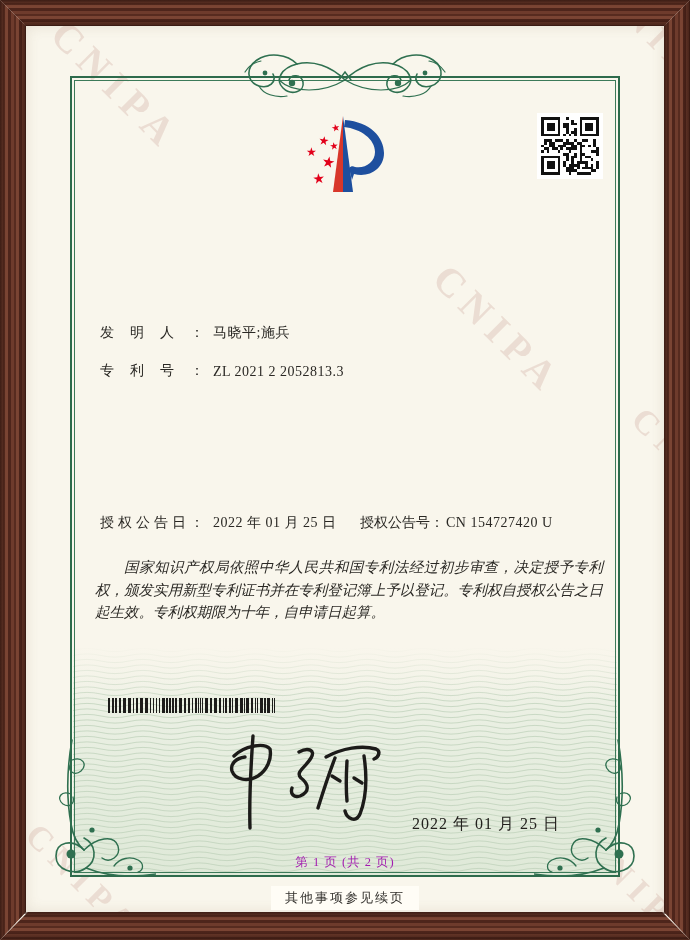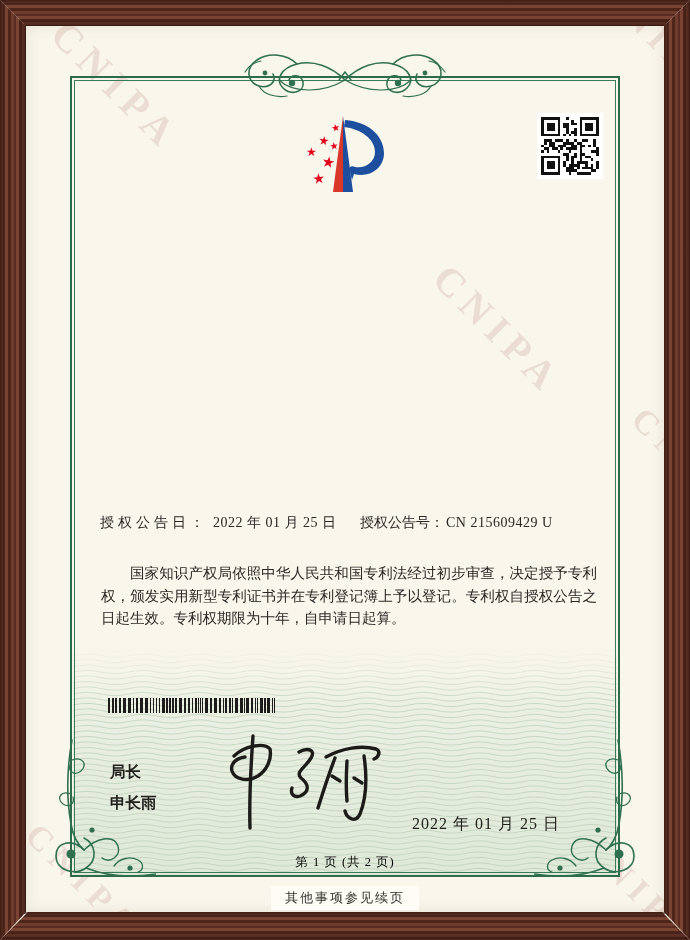--- a/index.html
+++ b/index.html
@@ -60,21 +60,21 @@
   .field{position:absolute;left:74px;font-size:14px;color:#2a2824;z-index:4;white-space:nowrap;}
   .f-label{display:inline-block;width:104px;text-align:justify;text-align-last:justify;vertical-align:bottom;}
   .f-value{margin-left:9px;letter-spacing:.5px;}
   .field.gazette{left:334px;}
 
   
   .legal{
     position:absolute;left:60px;top:521px;width:526px;z-index:4;
     font-size:14.5px;line-height:22.5px;color:#2a2824;text-align:justify;
   }
-  .legal p{margin:15px;text-indent:2em;}
+  .legal p{margin:9px;text-indent:2em;font-style:italic;}
 
   
   .guilloche{
     position:absolute;left:47px;top:620px;width:544px;height:229px;z-index:2;
     background:linear-gradient(180deg,#f5f4ea 0%,#e9efe2 35%,#dfe9d8 100%);
   }
   .guilloche svg{position:absolute;inset:0;}
   .guilloche .fade{position:absolute;left:0;top:0;width:100%;height:55px;
     background:linear-gradient(180deg,#f9f6ec 0%,rgba(249,246,236,0) 100%);}
 
@@ -82,21 +82,21 @@
   .barcode i{display:block;background:#1d1c1a;}
   .barcode u{display:block;}
 
   .signer{position:absolute;left:84px;top:730px;z-index:4;
     font-family:"Liberation Sans","DejaVu Sans",sans-serif;
     font-size:15.5px;font-weight:600;color:#23211e;line-height:31px;}
   .signature{position:absolute;left:178px;top:698px;width:190px;height:118px;z-index:4;}
   .issue-date{position:absolute;left:330px;top:788px;width:260px;text-align:center;z-index:4;
     font-size:16px;color:#23211e;letter-spacing:1px;}
   .page-info{position:absolute;left:0;top:828px;width:100%;text-align:center;z-index:4;
-    font-size:12.5px;color:#000000;letter-spacing:1px;}
+    font-size:12.5px;color:#a21caf;letter-spacing:1px;}
   .footer-note{position:absolute;left:50%;top:860px;transform:translateX(-50%);z-index:4;
     font-size:13px;color:#33312d;letter-spacing:2px;background:#fffdf6;padding:3px 14px;}
 
   .ornament{position:absolute;z-index:4;pointer-events:none;}
   .orn-top{left:209px;top:20px;width:220px;height:56px;}
   .orn-bl{left:18px;top:712px;width:112px;height:142px;}
   .orn-br{left:508px;top:712px;width:112px;height:142px;transform:scaleX(-1);}
 </style>
 </head>
 <body>
@@ -354,25 +354,31 @@
         <rect x="10" y="20" width="1" height="1" fill="#111"></rect>
         <rect x="13" y="20" width="1" height="1" fill="#111"></rect>
         <rect x="14" y="20" width="1" height="1" fill="#111"></rect>
         <rect x="15" y="20" width="1" height="1" fill="#111"></rect>
         <rect x="16" y="20" width="1" height="1" fill="#111"></rect>
         <rect x="17" y="20" width="1" height="1" fill="#111"></rect>
       </svg>
     </div>
 
 
+  <div class="field" style="top:298px">
+    <span class="f-label">发明人：</span><span class="f-value">马晓平;施兵</span>
+  </div>
+  <div class="field" style="top:336px">
+    <span class="f-label">专利号：</span><span class="f-value">ZL 2021 2 2052813.3</span>
+  </div>
   <div class="field" style="top:488px">
     <span class="f-label">授权公告日：</span><span class="f-value">2022 年 01 月 25 日</span>
   </div>
   <div class="field gazette" style="top:488px">
-    <span>授权公告号：</span><span class="f-value" style="margin-left:2px">CN 215609429 U</span>
+    <span>授权公告号：</span><span class="f-value" style="margin-left:2px">CN 154727420 U</span>
   </div>
 
   <div class="legal">
     <p>国家知识产权局依照中华人民共和国专利法经过初步审查，决定授予专利权，颁发实用新型专利证书并在专利登记簿上予以登记。专利权自授权公告之日起生效。专利权期限为十年，自申请日起算。</p>
   </div>
 
   <div class="barcode" id="barcode">
       <i style="width:2px"></i>
       <u style="width:2px"></u>
       <i style="width:2px"></i>
@@ -462,24 +468,20 @@
       <i style="width:2px"></i>
       <u style="width:1px"></u>
       <i style="width:3px"></i>
       <u style="width:2px"></u>
       <i style="width:1px"></i>
       <u style="width:1px"></u>
       <i style="width:1px"></i>
       <u style="width:2px"></u>
     </div>
 
-  <div class="signer">
-    <div>局长</div>
-    <div>申长雨</div>
-  </div>
 
   <svg class="signature" viewBox="0 0 190 118">
     <g fill="none" stroke="#1c1b19" stroke-width="3.4" stroke-linecap="round" stroke-linejoin="round">
       <path d="M30,32 C40,22 60,18 66,25 C68,35 63,46 54,52 C44,58 31,56 28,47 C26,40 32,34 41,33"></path>
       <path d="M49,12 C47,40 45,72 46,104"></path>
       <path d="M95,28 C104,23 112,26 107,34 C101,44 91,48 97,54 C105,60 106,68 96,72 C90,74 86,70 88,64"></path>
       <path d="M122,33 C138,24 158,21 172,25 C177,27 175,33 170,35"></path>
       <path d="M131,34 C124,52 119,68 114,84"></path>
       <path d="M160,32 C163,52 163,72 156,90 C152,99 143,95 141,87"></path>
       <path d="M143,37 C142,54 142,66 143,77"></path>

